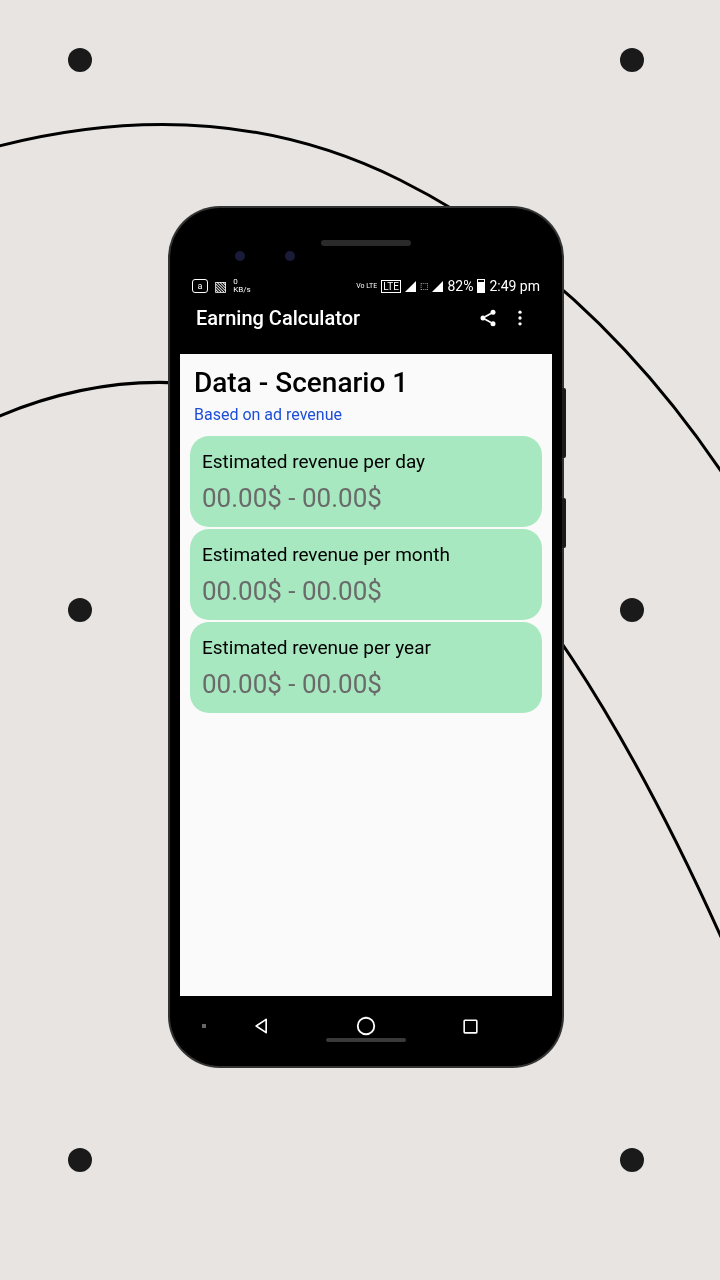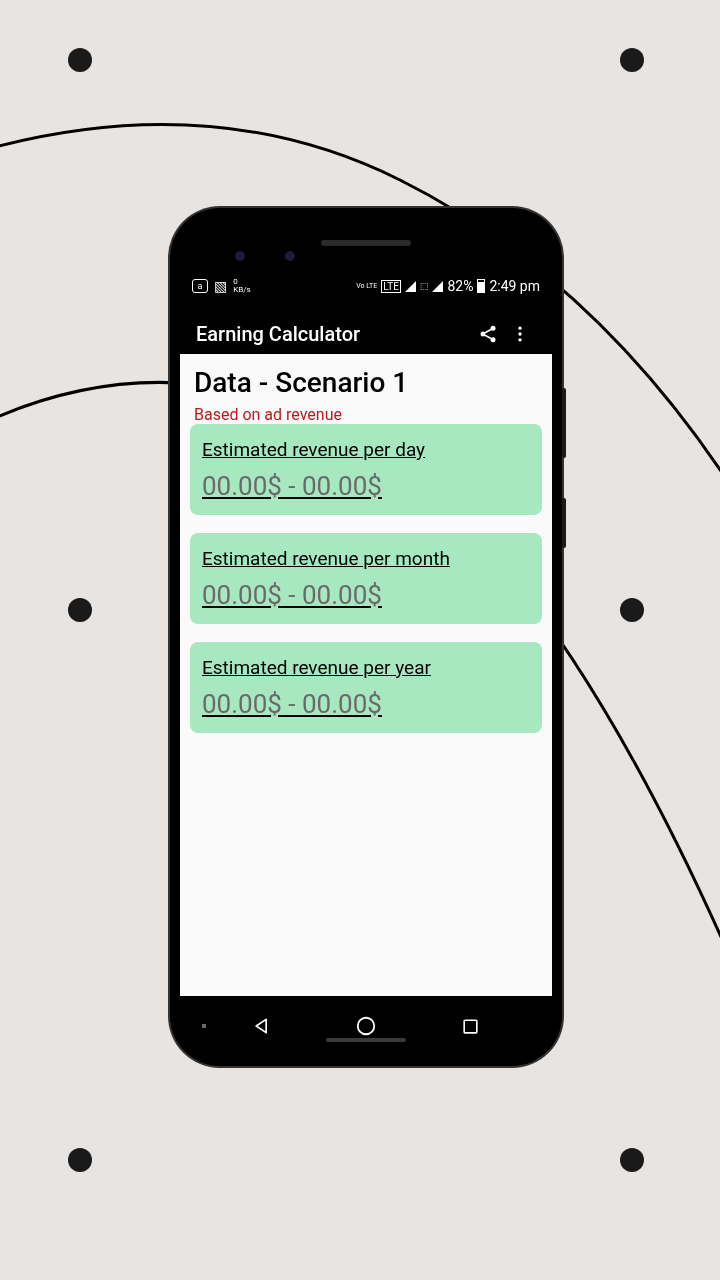--- a/index.html
+++ b/index.html
@@ -126,21 +126,21 @@
       position: absolute;
       bottom: 0;
       left: 0;
       right: 0;
       height: 82%;
       background: #fff;
     }
     
     .app-bar {
       position: absolute;
-      top: 92px;
+      top: 76px;
       left: 0;
       right: 0;
       height: 48px;
       background: #000;
       display: flex;
       align-items: center;
       padding: 0 16px;
       color: #fff;
       justify-content: center;
     }
@@ -169,29 +169,29 @@
     }
     .page-title {
       font-size: 28px;
       font-weight: 500;
       color: #000;
       margin-bottom: 6px;
       padding-left: 4px;
     }
     .page-subtitle {
       font-size: 16px;
-      color: #b91c1c;
+      color: #1d4ed8;
+      margin-bottom: 12px;
       padding-left: 4px;
     }
     .card {
       background: #a8e8c0;
-      border-radius: 8px;
+      border-radius: 19px;
       padding: 14px 12px;
-      margin-bottom: 18px;
-      text-decoration: underline;
+      margin-bottom: 2px;
     }
     .card-label {
       font-size: 19px;
       color: #000;
       margin-bottom: 10px;
     }
     .card-value {
       font-size: 26px;
       color: #6a6a6a;
       font-weight: 400;

